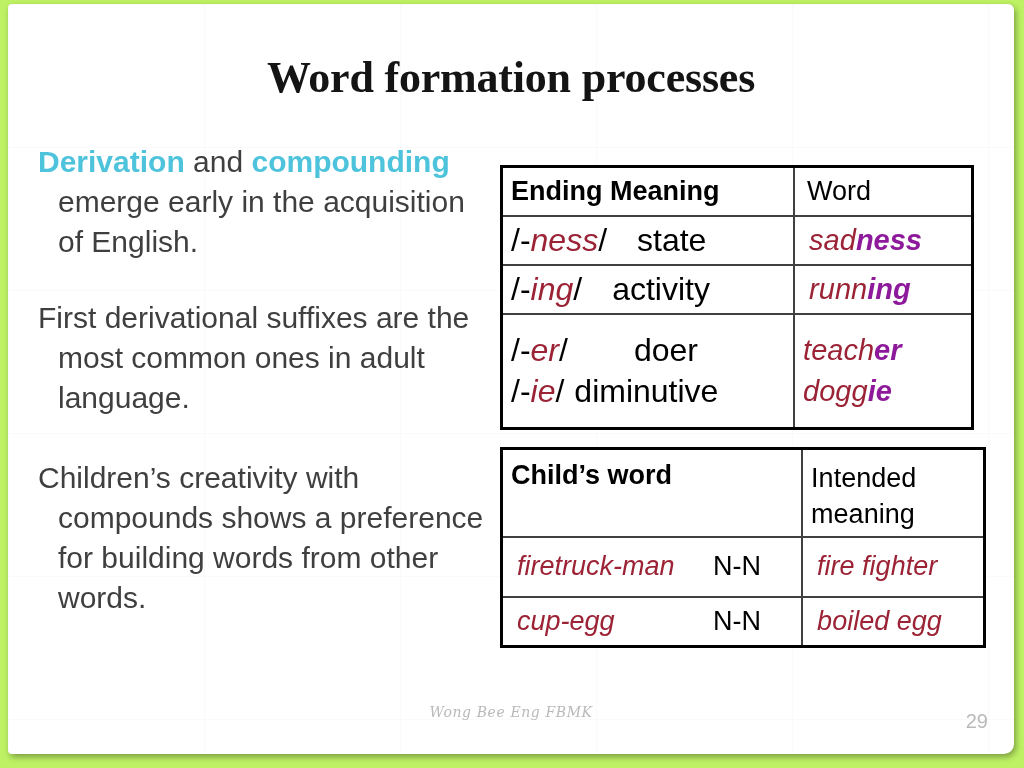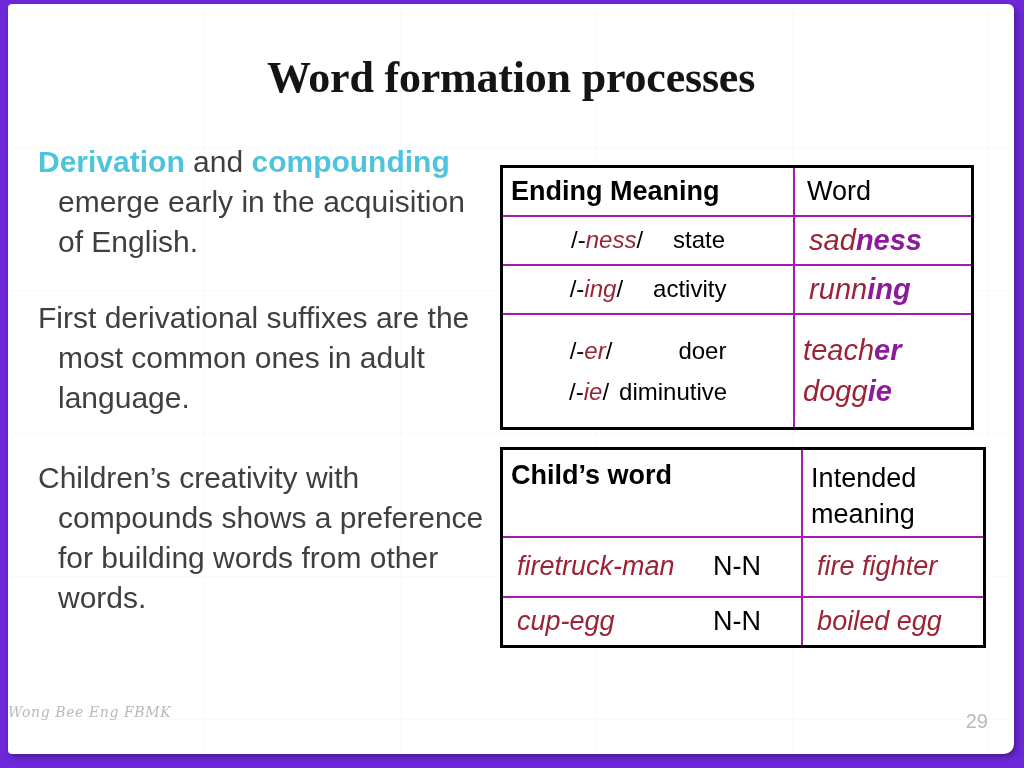--- a/index.html
+++ b/index.html
@@ -12,21 +12,21 @@
     height: 768px;
     overflow: hidden;
     font-family: "Liberation Serif", serif;
   }
 
   
   #slide-root {
     position: relative;
     width: 1024px;
     height: 768px;
-    background: #6d28d9;
+    background: #bef264;
     box-sizing: border-box;
   }
   #slide-canvas {
     position: absolute;
     left: 8px;
     top: 4px;
     width: 1006px;
     height: 750px;
     background:
       repeating-linear-gradient(to right,
@@ -80,21 +80,21 @@
 
   
   .data-table {
     position: absolute;
     border-collapse: collapse;
     border: 3px solid #000000;
     background: #ffffff;
     table-layout: fixed;
   }
   .data-table td {
-    border: 2px solid #a21caf;
+    border: 2px solid #404040;
     background: #ffffff;
     font-family: "Liberation Sans", sans-serif;
     vertical-align: middle;
     padding: 0 8px;
     box-sizing: border-box;
   }
   .hdr-bold {
     font-weight: bold;
     font-size: 27px;
     color: #000000;
@@ -108,22 +108,21 @@
   
   #table-suffixes {
     left: 492px;
     top: 161px;
     width: 474px;
   }
   #table-suffixes td { height: 49px; }
   #table-suffixes .c-left  { width: 292px; }
   #table-suffixes .c-right { width: 178px; }
   .end-cell {
-    text-align: center;
-    font-size: 24px;
+    font-size: 32px;
     color: #000000;
     white-space: nowrap;
   }
   .end-cell .sl { color: #000000; font-style: normal; }
   .end-cell .sfx { color: #9b2335; font-style: italic; }
   .end-cell .mean { color: #000000; font-style: normal; }
   .gap-wide { display: inline-block; width: 30px; }
   .word-cell {
     text-align: left;
     padding-left: 14px !important;
@@ -174,21 +173,21 @@
     color: #000000;
     line-height: 36px;
   }
 
   
   #footer-signature {
     position: absolute;
     left: 0;
     top: 700px;
     width: 1006px;
-    text-align: left;
+    text-align: center;
     font-family: "DejaVu Serif", serif;
     font-style: italic;
     font-size: 14px;
     color: #b9b9b9;
     letter-spacing: 0.6px;
   }
   #page-number {
     position: absolute;
     right: 26px;
     top: 706px;

